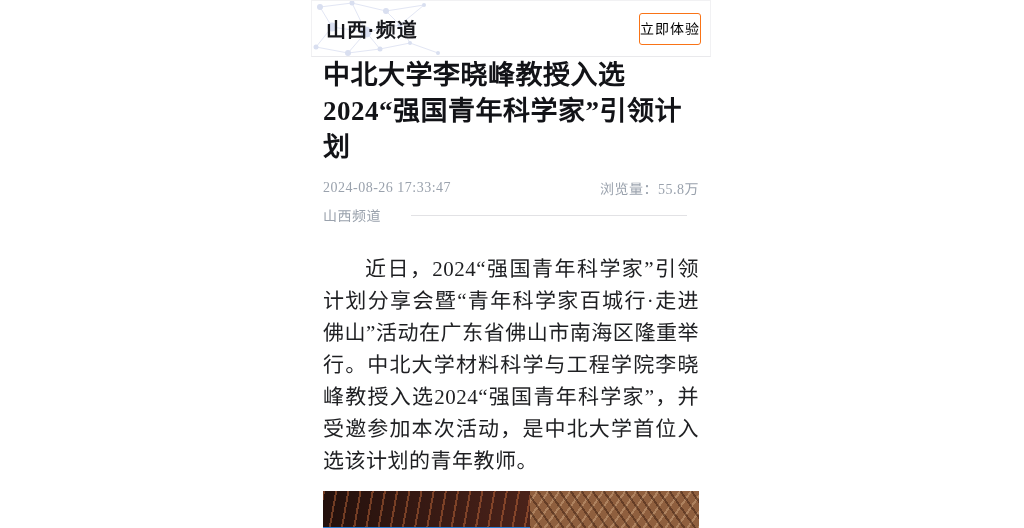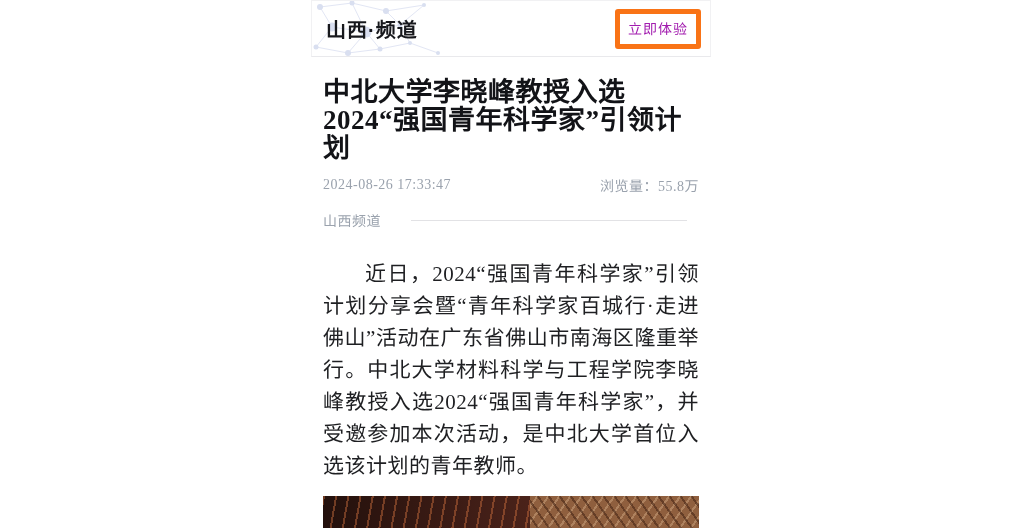--- a/index.html
+++ b/index.html
@@ -8,32 +8,32 @@
   .page { position:relative; width:1024px; height:528px; background:#fff; }
   .column { position:absolute; left:311px; top:0; width:400px; }
 
   
   .channel-card { position:relative; height:57px; background:#fff;
                   border:1px solid #f1f1f3; border-bottom:1px solid #e9e9ec;
                   display:flex; align-items:center; justify-content:space-between;
                   padding:0 9px 0 14px; overflow:hidden; }
   .net-pattern { position:absolute; left:-6px; top:-2px; width:150px; height:62px; pointer-events:none; }
   .channel-title { position:relative; font-size:20px; font-weight:700; color:#17181c; letter-spacing:1px; }
-  .cta { position:relative; background:#fff; border:5px solid #f97316; border-radius:3px;
-         color:#a21caf; font-size:14px; line-height:1; padding:8px 8px; letter-spacing:1px;
+  .cta { position:relative; background:#fff; border:1px solid #f97316; border-radius:3px;
+         color:#000000; font-size:14px; line-height:1; padding:8px 0; letter-spacing:1px;
          font-family:"Liberation Sans", sans-serif; cursor:pointer; }
 
   
   .content { padding:0 12px; }
-  .title { margin-top:21px; font-size:27px; line-height:28px; font-weight:700; color:#121317;
+  .title { font-size:27px; line-height:36px; font-weight:700; color:#121317;
            font-family:"Liberation Serif", serif; letter-spacing:0.5px; }
   .meta { margin-top:13px; font-family:"Liberation Serif", serif; }
   .meta-row { display:flex; align-items:center; justify-content:space-between;
               font-size:14px; color:#9aa2ad; letter-spacing:0.5px;gap:18px; }
-  .meta-row + .meta-row { margin-top:15px; }
+  .meta-row + .meta-row { margin-top:7px; }
   .meta-divider { flex:1; height:1px; background:#e2e2e5; margin:0 12px; align-self:center; }
 
   .body-text { margin-top:28px; font-family:"Liberation Serif", serif; font-size:21px;
                line-height:32px; color:#1e1f22; text-indent:2em; text-align:justify;
                letter-spacing:0.5px; }
 
   
   .photo { position:relative; margin-top:14px; width:376px; height:110px; overflow:hidden;
            background:#2f82d9; }
   .ph-ceiling { position:absolute; left:0; top:0; width:60%; height:36px; background-color:#4e241b;

